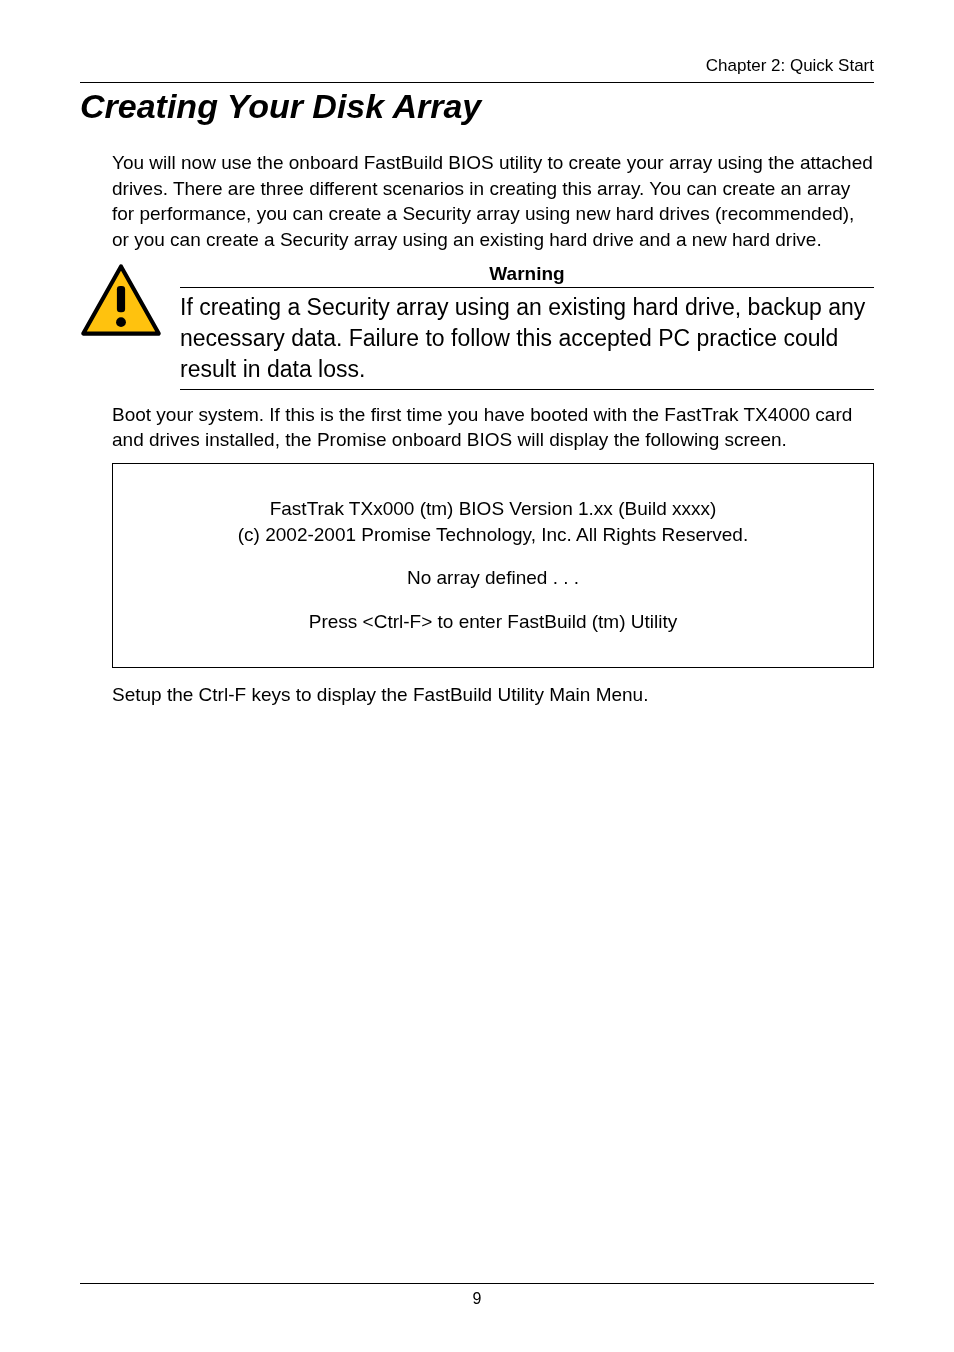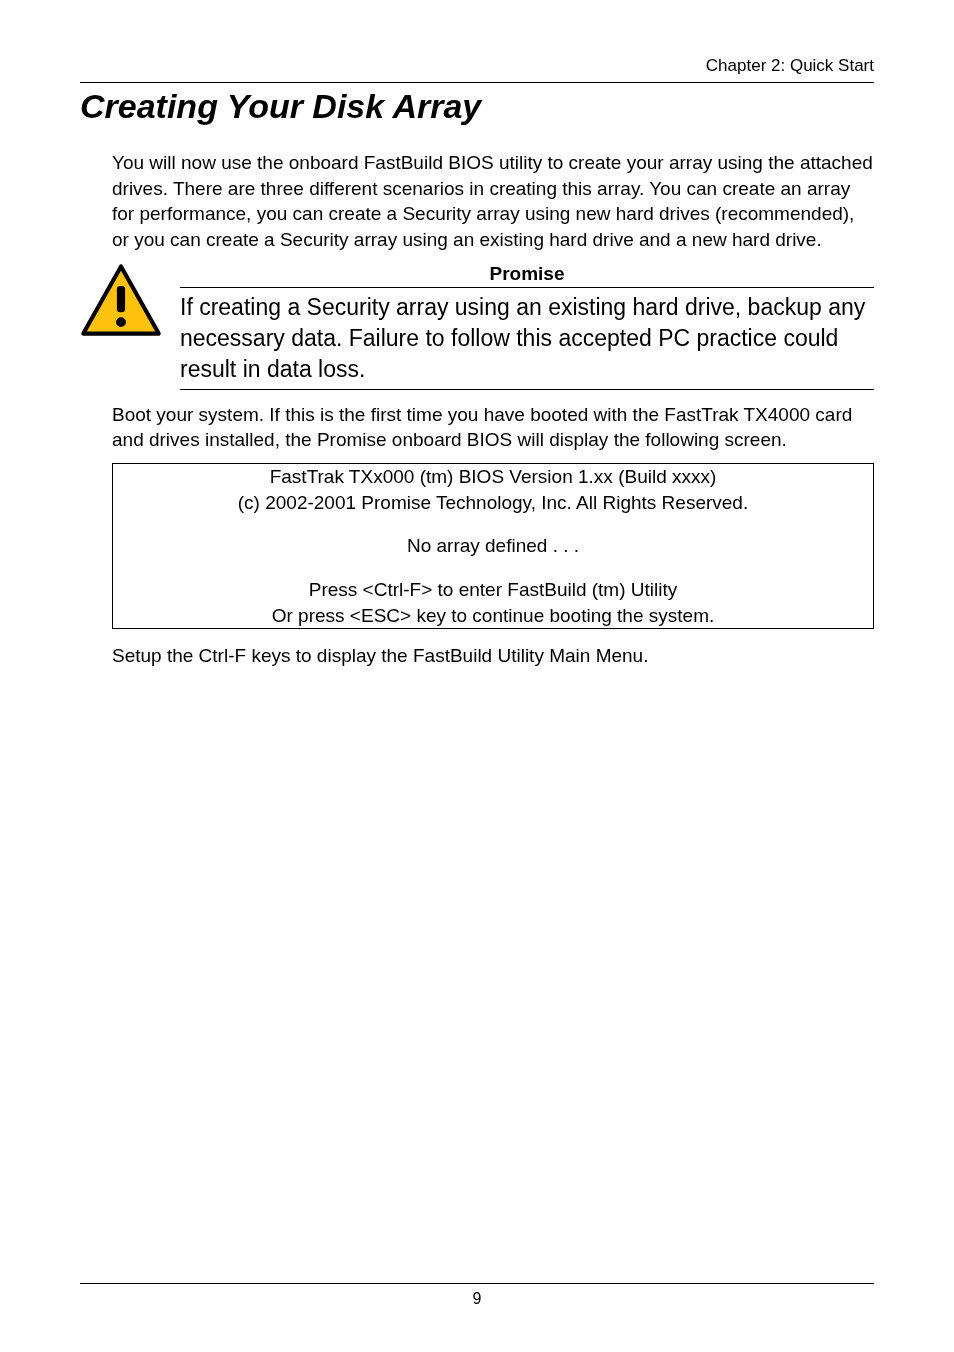--- a/index.html
+++ b/index.html
@@ -10,21 +10,21 @@
     .header-row { display: flex; justify-content: flex-end; font-size: 17px; margin-bottom: 6px; }
     .h1 { font-size: 34px; font-style: italic; font-weight: bold; margin-bottom: 24px; }
     .body-indent { margin-left: 32px; }
     .body-text { font-size: 19px; line-height: 1.35; margin-bottom: 10px; }
     .warning-row { display: flex; align-items: flex-start; gap: 18px; margin-top: 8px; margin-bottom: 12px; }
     .warning-icon { flex: 0 0 82px; }
     .warning-box { flex: 1 1 auto; }
     .warning-title-row { text-align: center; font-weight: bold; font-size: 19px; margin-bottom: 2px; }
     .warning-rule { border-top: 1px solid #000; }
     .warning-body { font-size: 23px; line-height: 1.35; padding: 4px 0; }
-    .bios-box { border: 1px solid #000; padding: 0 14px; margin-top: 8px; margin-bottom: 14px; }
+    .bios-box { border: 1px solid #000; padding: 32px 14px; margin-top: 8px; margin-bottom: 14px; }
     .bios-center { text-align: center; font-size: 19px; line-height: 1.35; }
     .bios-left { text-align: center; font-size: 19px; line-height: 1.35; }
     .gap-sm { height: 18px; }
     .footer { position: absolute; left: 80px; right: 80px; bottom: 44px; text-align: center; }
     .footer-line { border-top: 1px solid #000; margin-bottom: 6px; }
     .page-no { font-size: 16px; }
   </style>
 </head>
 <body>
 
@@ -40,37 +40,36 @@
 
   <div class="warning-row">
     <div class="warning-icon">
       <svg viewBox="0 0 100 90" width="82" height="74">
         <polygon points="50,4 96,86 4,86" fill="#FFC20E" stroke="#000" stroke-width="5" stroke-linejoin="round"></polygon>
         <rect x="45" y="28" width="10" height="32" rx="4" fill="#000"></rect>
         <circle cx="50" cy="72" r="6" fill="#000"></circle>
       </svg>
     </div>
     <div class="warning-box">
-      <div class="warning-title-row">Promise</div>
+      <div class="warning-title-row">Warning</div>
       <div class="warning-rule"></div>
       <div class="warning-body">If creating a Security array using an existing hard drive, backup any necessary data. Failure to follow this accepted PC practice could result in data loss.</div>
       <div class="warning-rule"></div>
     </div>
   </div>
 
   <p class="body-text body-indent">Boot your system. If this is the first time you have booted with the FastTrak TX4000 card and drives installed, the Promise onboard BIOS will display the following screen.</p>
 
   <div class="bios-box body-indent">
     <div class="bios-center">FastTrak TXx000 (tm) BIOS Version 1.xx (Build xxxx)</div>
     <div class="bios-center">(c) 2002-2001 Promise Technology, Inc. All Rights Reserved.</div>
     <div class="gap-sm"></div>
     <div class="bios-left">No array defined . . .</div>
     <div class="gap-sm"></div>
     <div class="bios-left">Press &lt;Ctrl-F&gt; to enter FastBuild (tm) Utility</div>
-    <div class="bios-left">Or press &lt;ESC&gt; key to continue booting the system.</div>
   </div>
 
   <p class="body-text body-indent">Setup the Ctrl-F keys to display the FastBuild Utility Main Menu.</p>
 
   <div class="footer">
     <div class="footer-line"></div>
     <div class="page-no">9</div>
   </div>
 </div>
 

